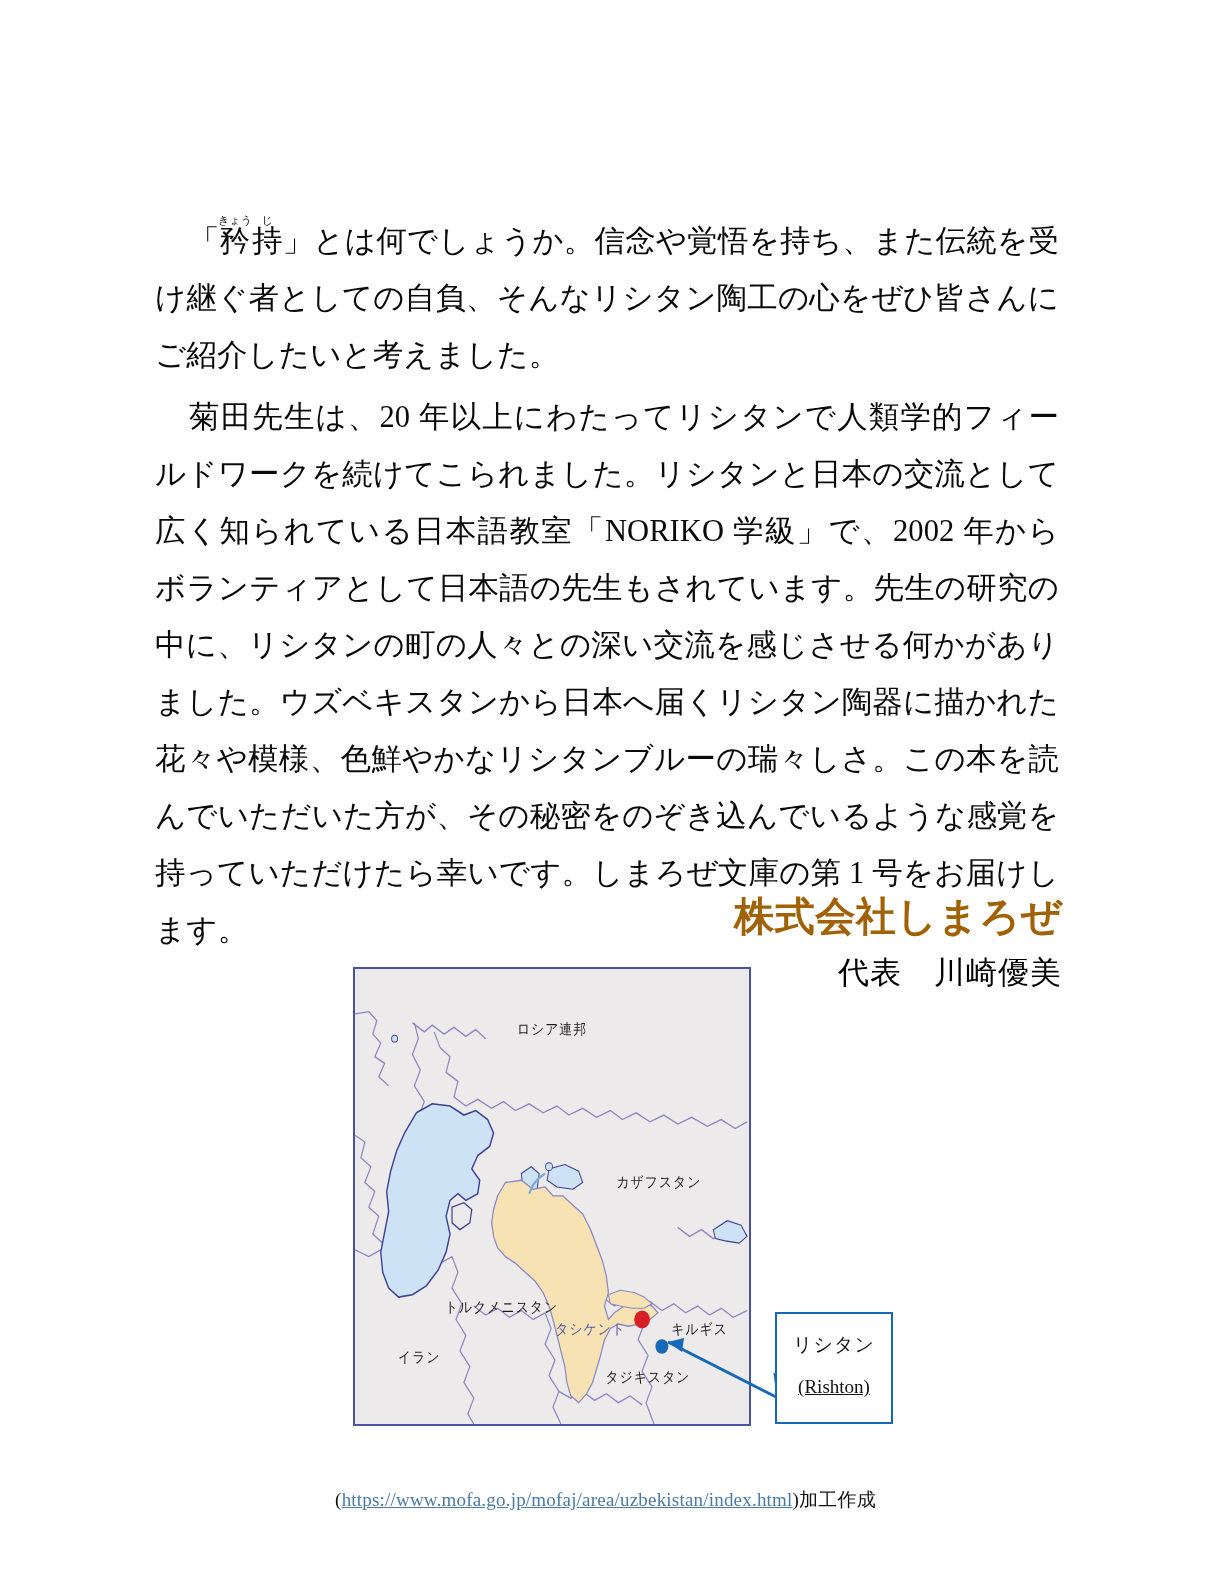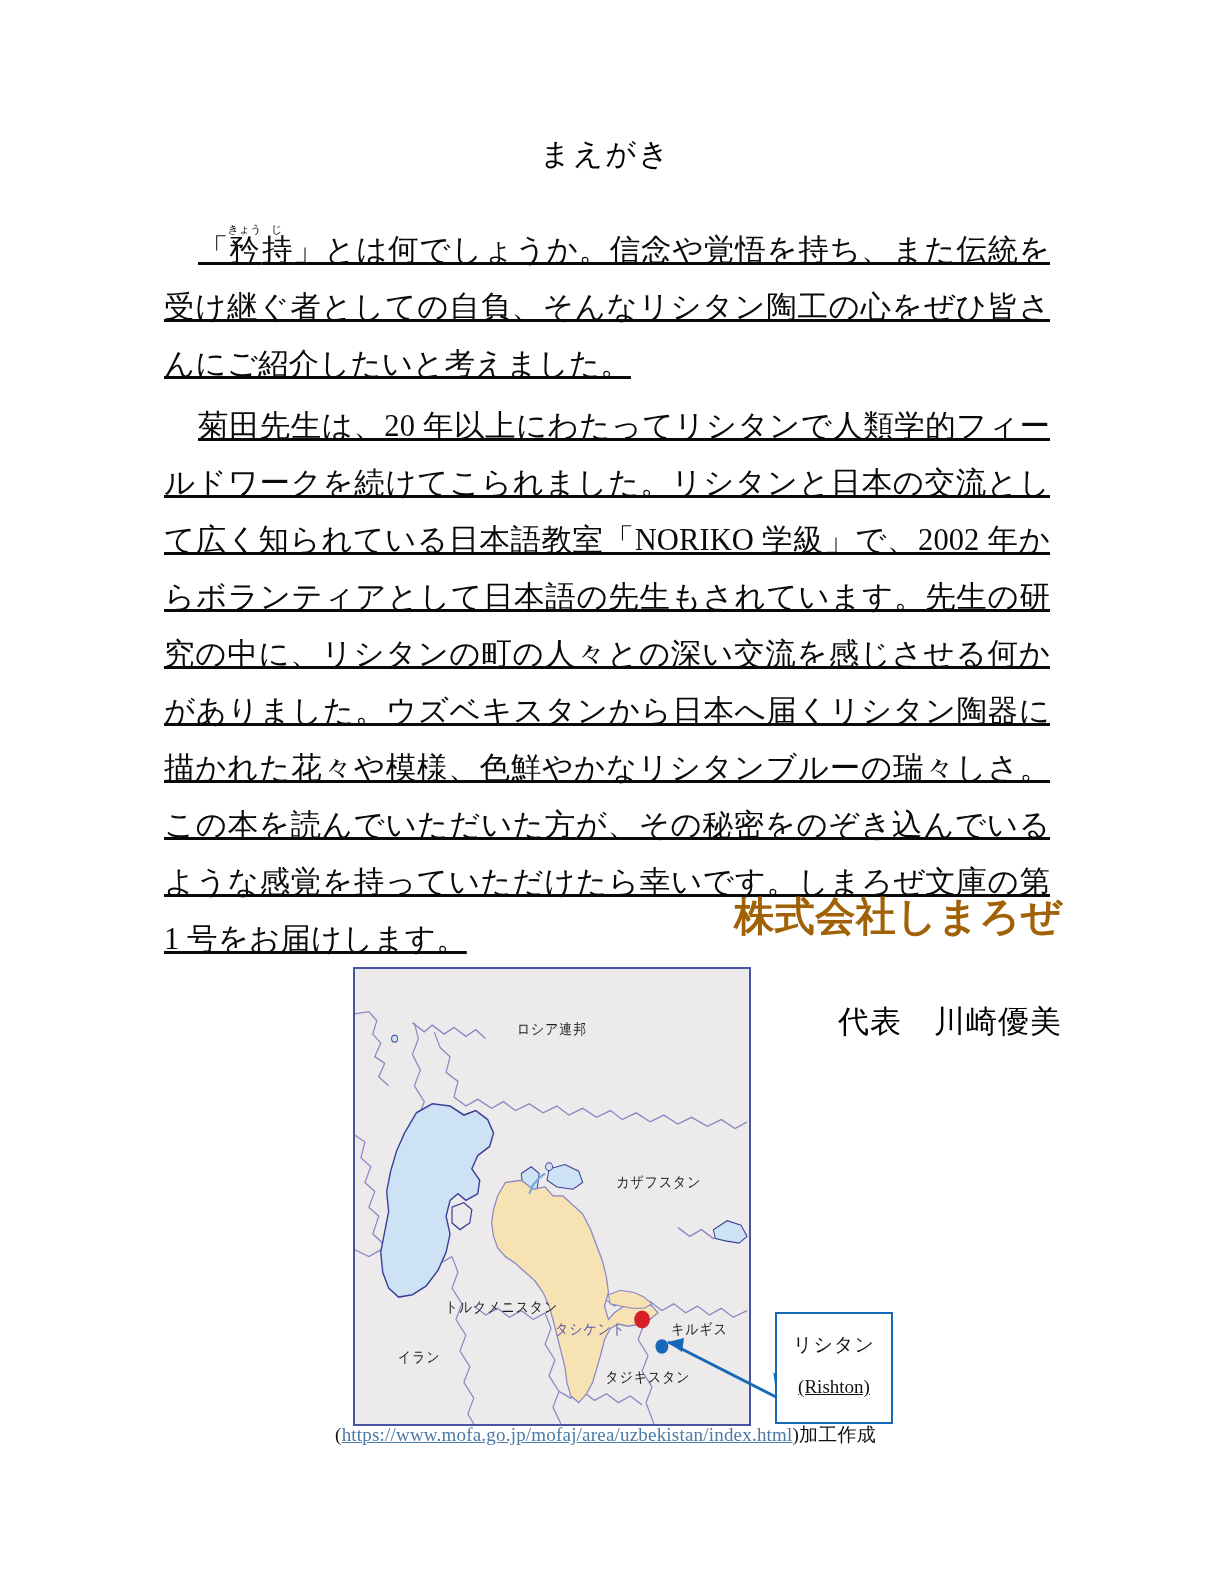--- a/index.html
+++ b/index.html
@@ -45,23 +45,22 @@
   #para-1 { top: 206px; }
   #para-2 { top: 382px; }
 
   .para {
     font-size: 30.5px;
     line-height: 57px;
     text-align: justify;
     text-justify: inter-character;
     text-indent: 34px;
     letter-spacing: 0.1px;
-    margin: 16px;
+    margin: 7px;
     color: #0a0a0a;
-    text-decoration: underline;
   }
 
   ruby { ruby-position: over; }
   rt {
     font-size: 11px;
     line-height: 1;
     letter-spacing: 0;
     transform: translateY(1px);
   }
 
@@ -73,21 +72,21 @@
     font-family: "DejaVu Sans", "Liberation Sans", sans-serif;
     font-weight: bold;
     font-size: 40px;
     letter-spacing: 0.5px;
     color: #a16207;
     white-space: nowrap;
   }
   .sig-rep {
     position: absolute;
     right: 150px;
-    top: 1001px;
+    top: 952px;
     font-size: 31px;
     letter-spacing: 1px;
     color: #000;
     white-space: nowrap;
     margin-left: 20px;
   }
 
   
   .map-figure {
     position: absolute;
@@ -166,40 +165,39 @@
     top: 1421px;
     width: 915px;
     text-align: center;
     font-size: 19px;
     letter-spacing: 0.4px;
     color: #111;
   }
   .caption-2 {
     position: absolute;
     left: 148px;
-    top: 1422px;
+    top: 1487px;
     width: 915px;
     text-align: center;
     font-size: 19px;
     letter-spacing: 0.2px;
     color: #111;
     white-space: nowrap;
   }
   .url-link {
     color: #4a7aa6;
     text-decoration: underline;
     text-decoration-color: #4a7aa6;
   }
 </style>
 </head>
 <body>
 
 <div class="page">
 
-  <div class="doc-title">まえがき</div>
 
   <div class="body-block" id="para-1">
     <p class="para">
       <span>「</span><ruby><span>矜</span><rt>きょう</rt><span>持</span><rt>じ</rt></ruby><span>」とは何でしょうか。信念や覚悟を持ち、また伝統を受け継ぐ者としての自負、そんなリシタン陶工の心をぜひ皆さんにご紹介したいと考えました。</span>
     </p>
   </div>
 
   <div class="body-block" id="para-2">
     <p class="para">菊田先生は、20 年以上にわたってリシタンで人類学的フィールドワークを続けてこられました。リシタンと日本の交流として広く知られている日本語教室「NORIKO 学級」で、2002 年からボランティアとして日本語の先生もされています。先生の研究の中に、リシタンの町の人々との深い交流を感じさせる何かがありました。ウズベキスタンから日本へ届くリシタン陶器に描かれた花々や模様、色鮮やかなリシタンブルーの瑞々しさ。この本を読んでいただいた方が、その秘密をのぞき込んでいるような感覚を持っていただけたら幸いです。しまろぜ文庫の第 1 号をお届けします。</p>
   </div>

